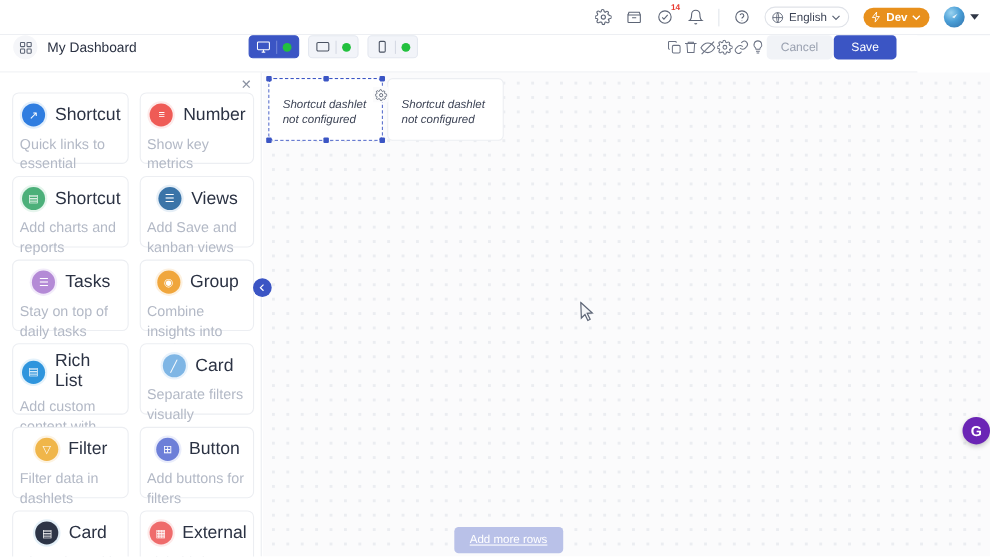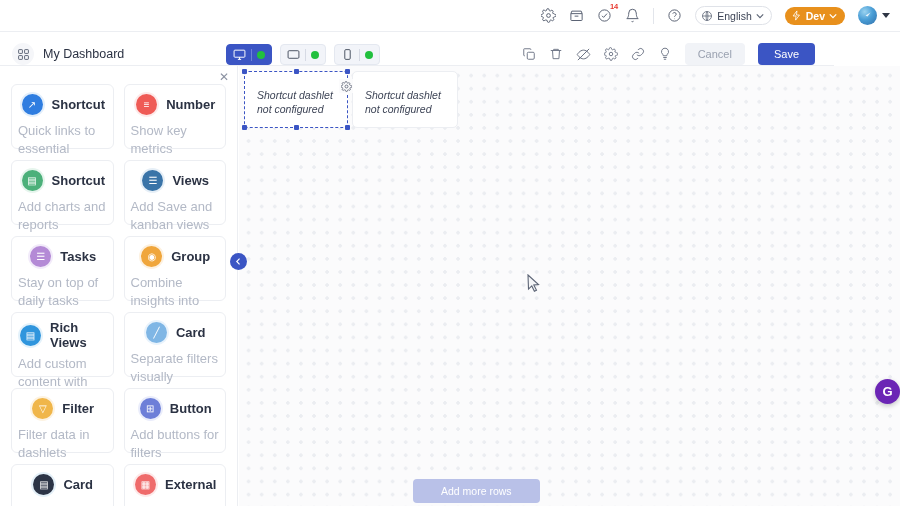--- a/index.html
+++ b/index.html
@@ -59,21 +59,21 @@
   .caret-solid {
     width: 0; height: 0; border-left: 4px solid transparent;
     border-right: 4px solid transparent; border-top: 5px solid #2f3645;
   }
 
   
   .db-toolbar {
     position: absolute; top: 32px; left: 0;
     width: 834px; height: 34px;
     background: #ffffff; border-bottom: 1px solid #eceef2;
-    display: flex; align-items: flex-end;
+    display: flex; align-items: flex-start;
   }
   .db-title-wrap { display: flex; align-items: center; gap: 9px; padding-left: 12px; }
   .db-grid-icon {
     width: 22px; height: 22px; border-radius: 50%;
     background: #f5f6f9; display: flex; align-items: center; justify-content: center;
   }
   .db-title { font-size: 12.5px; color: #2b3243; font-weight: normal; }
 
   .device-group { display: flex; align-items: center; gap: 8px; margin-left: 102px; }
   .device-pill {
@@ -81,21 +81,21 @@
     border-radius: 4px; padding: 3px 6px;
     background: #f2f4f9; border: 1px solid #e4e8f0; cursor: pointer;
   }
   .device-pill.active { background: #3b55c4; border-color: #3b55c4; }
   .device-pill .sep { width: 1px; height: 12px; background: #d6dae4; }
   .device-pill.active .sep { background: #6e82d6; }
   .dot-green { width: 8px; height: 8px; border-radius: 50%; background: #22c03e; }
 
   .tool-right {
     margin-left: auto; display: flex; align-items: center;
-    gap: 13px; padding-right: 19px;
+    gap: 1px; padding-right: 19px;
   }
   .ticon { color: #6b7283; cursor: pointer; display: flex; align-items: center; }
   .btn-cancel {
     background: #f1f3f7; color: #9aa1b0; border: none;
     border-radius: 4px; font-size: 11px; padding: 5px 13px;
     font-family: inherit; cursor: pointer;
   }
   .btn-save {
     background: #3b55c4; color: #ffffff; border: none;
     border-radius: 4px; font-size: 11px; padding: 5px 16px;
@@ -122,21 +122,21 @@
     height: 65px; padding: 7px 6px 5px 6px;
     display: flex; flex-direction: column; align-items: center;
     cursor: grab;
   }
   .pcard-top { display: flex; align-items: center; gap: 7px; }
   .pcard-ic {
     width: 21px; height: 21px; border-radius: 50%;
     display: flex; align-items: center; justify-content: center;
     font-size: 10px; color: #fff; flex: none;
   }
-  .pcard-title { font-size: 13px; color: #2b3243; font-weight: bold; }
+  .pcard-title { font-size: 16px; color: #2b3243; }
   .pcard-desc {
     margin-top: 5px; font-size: 13px; color: #b3b9c6;
     line-height: 1.35; max-width: 96px;
   }
   .collapse-btn {
     position: absolute; left: 230px; top: 253px;
     width: 17px; height: 17px; border-radius: 50%;
     background: #3b55c4; color: #fff;
     display: flex; align-items: center; justify-content: center;
     font-size: 8px; cursor: pointer; z-index: 6;
@@ -173,22 +173,22 @@
   }
   .gear-on-edge {
     position: absolute; left: 100px; top: 13px; z-index: 5;
     width: 14px; height: 14px; background: #fbfbfc;
     display: flex; align-items: center; justify-content: center;
     color: #5c6475; cursor: pointer;
   }
   .add-rows {
     position: absolute; left: 174px; top: 413px;
     background: #b9c1e8; color: #ffffff; border: none;
-    border-radius: 4px; font-size: 10.5px; padding: 6px 28px;
-    font-family: inherit; cursor: pointer;
+    border-radius: 4px; font-size: 10.5px; padding: 6px 14px;
+    font-family: inherit; cursor: pointer; text-decoration: underline;
   }
   .fab {
     position: absolute; left: 636px; top: 313px;
     width: 25px; height: 25px; border-radius: 50%;
     background: #6b25b5; color: #ffffff;
     display: flex; align-items: center; justify-content: center;
     font-size: 13px; font-weight: bold; cursor: pointer;
     box-shadow: 0 2px 5px rgba(0,0,0,.22);
   }
   .cursor-arrow { position: absolute; left: 288px; top: 208px; pointer-events: none; }
@@ -397,21 +397,21 @@
           </div>
           <div class="pcard-title">Group</div>
         </div>
         <div class="pcard-desc">Combine insights into sections</div>
       </div>
       <div class="pcard">
         <div class="pcard-top">
           <div style="width: 25px; height: 25px; border-radius: 50%; display: flex; align-items: center; justify-content: center; flex: 0 0 auto; background: rgb(228, 242, 251);">
             <div class="pcard-ic" style="background: rgb(47, 149, 221);">▤</div>
           </div>
-          <div class="pcard-title">Rich Views</div>
+          <div class="pcard-title">Rich List</div>
         </div>
         <div class="pcard-desc">Add custom content with text</div>
       </div>
       <div class="pcard">
         <div class="pcard-top">
           <div style="width: 25px; height: 25px; border-radius: 50%; display: flex; align-items: center; justify-content: center; flex: 0 0 auto; background: rgb(233, 243, 252);">
             <div class="pcard-ic" style="background: rgb(127, 182, 229);">╱</div>
           </div>
           <div class="pcard-title">Card</div>
         </div>

